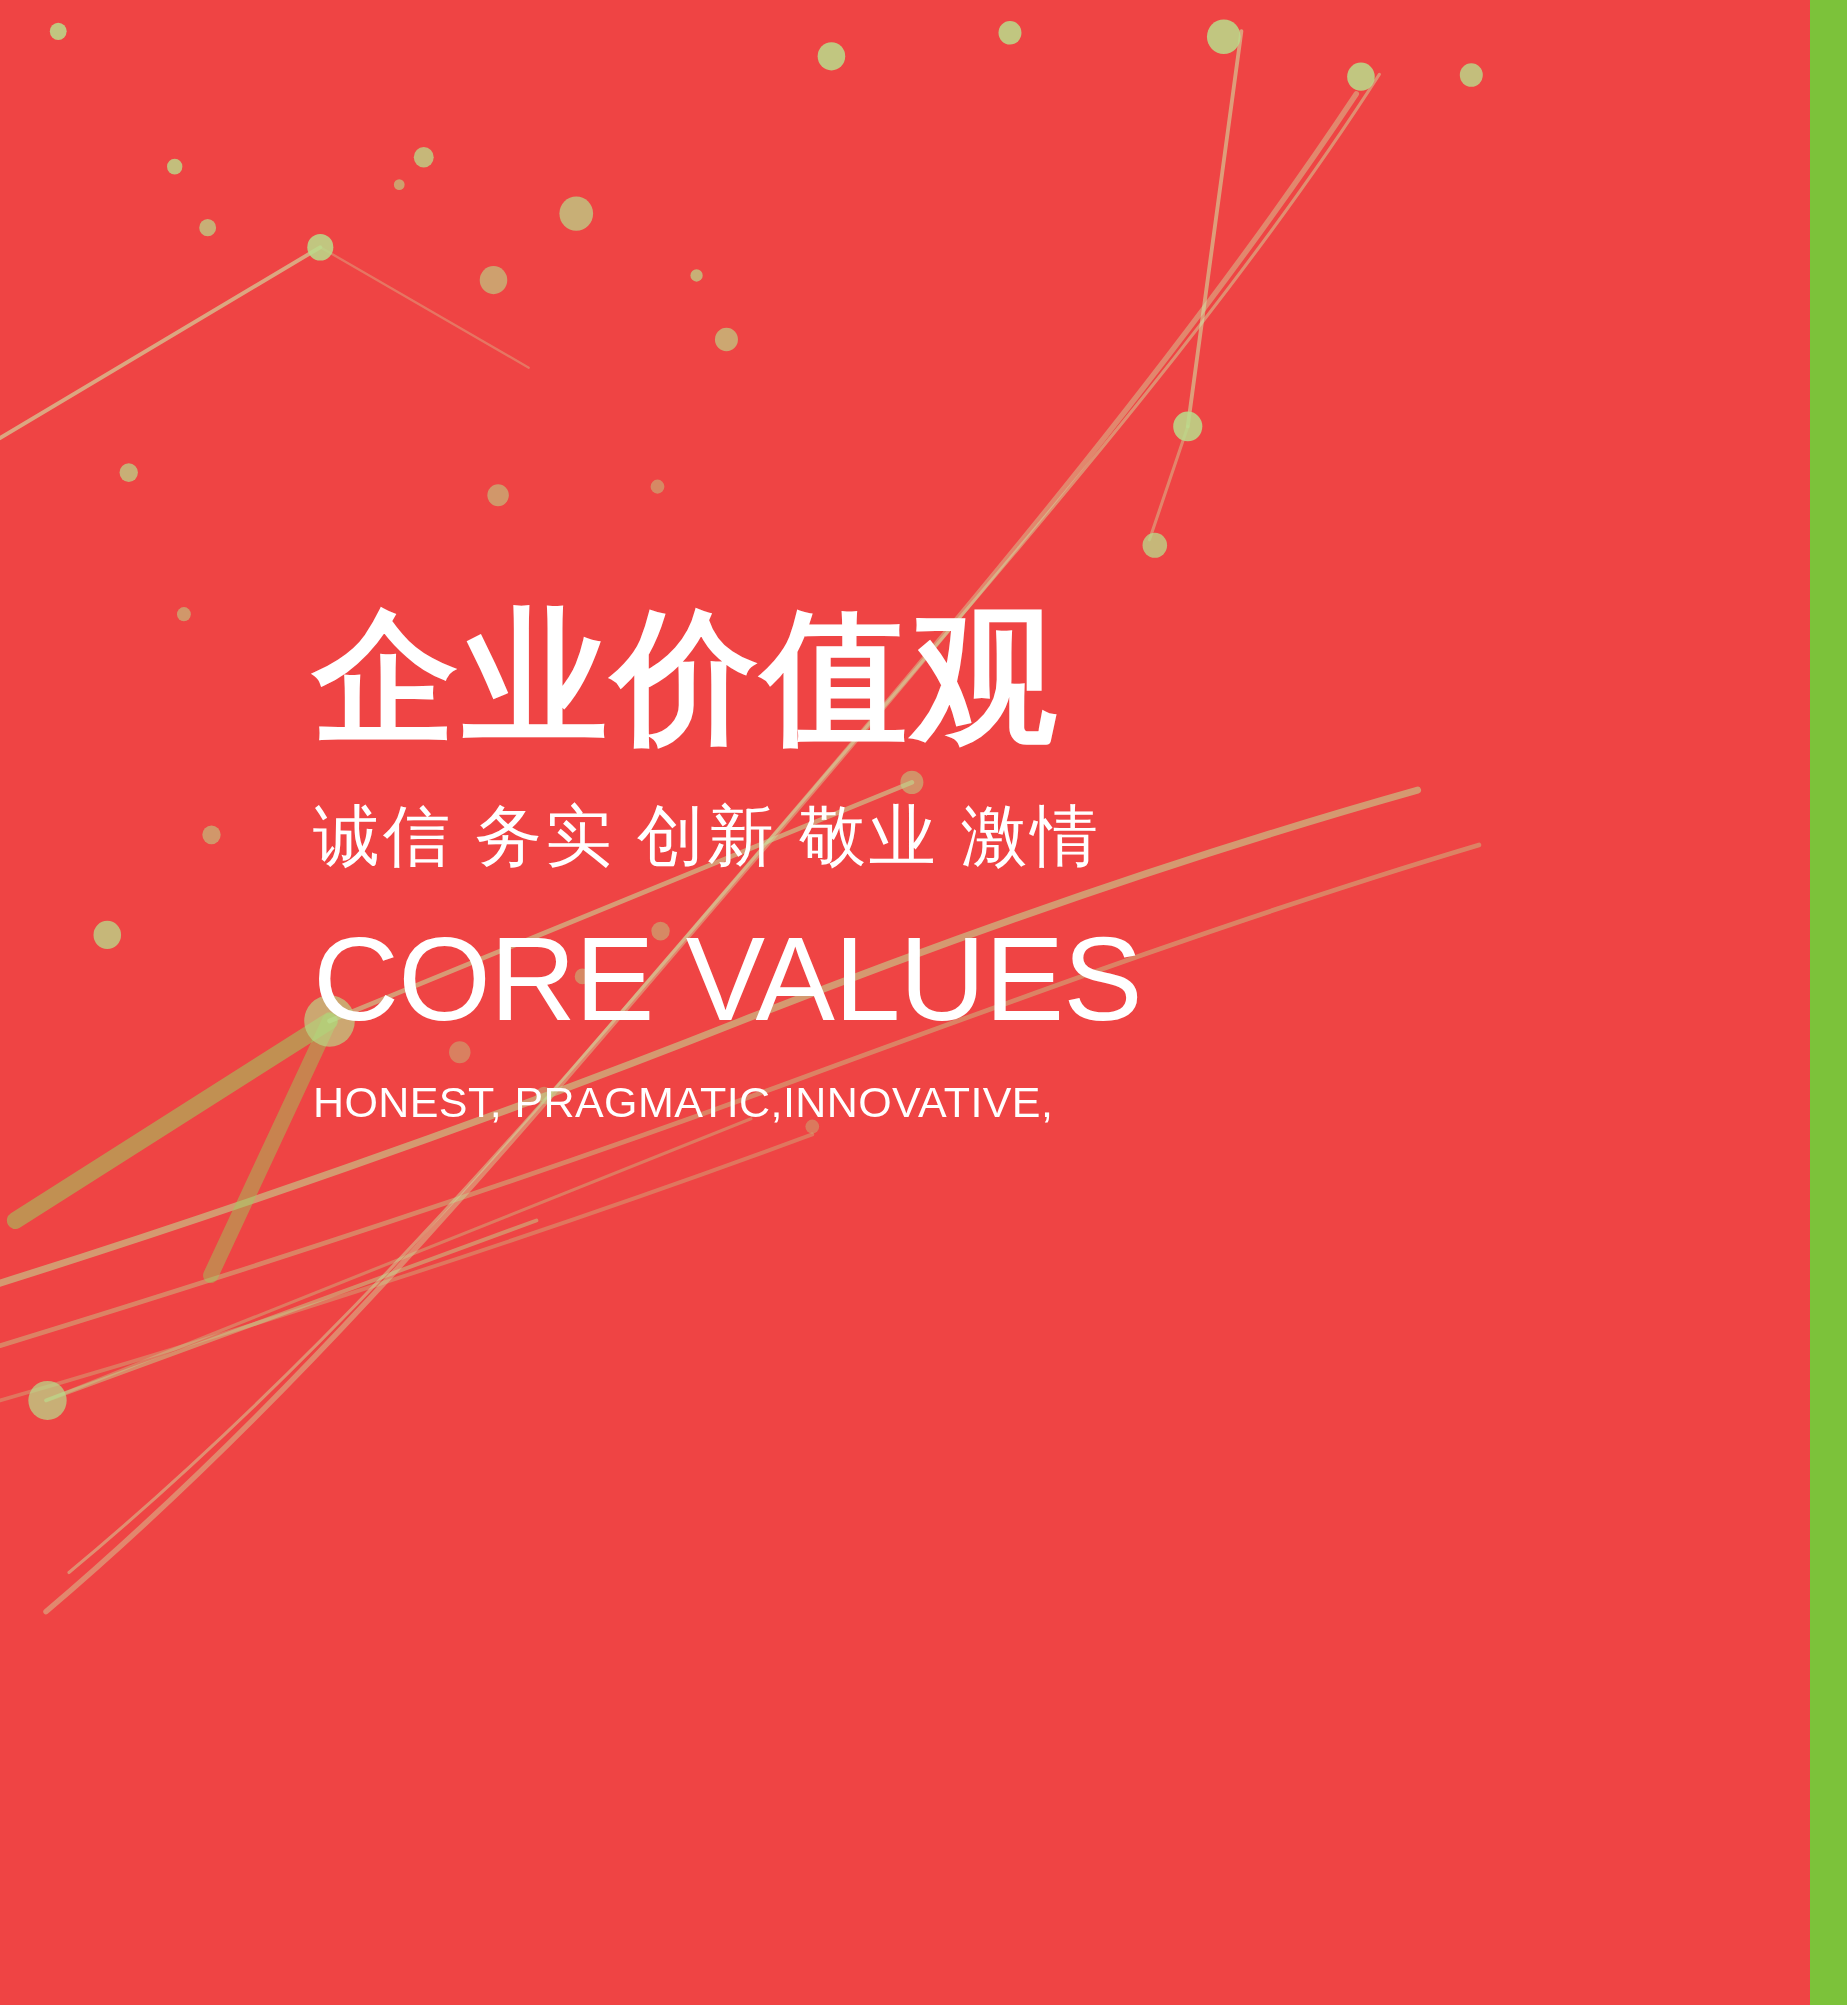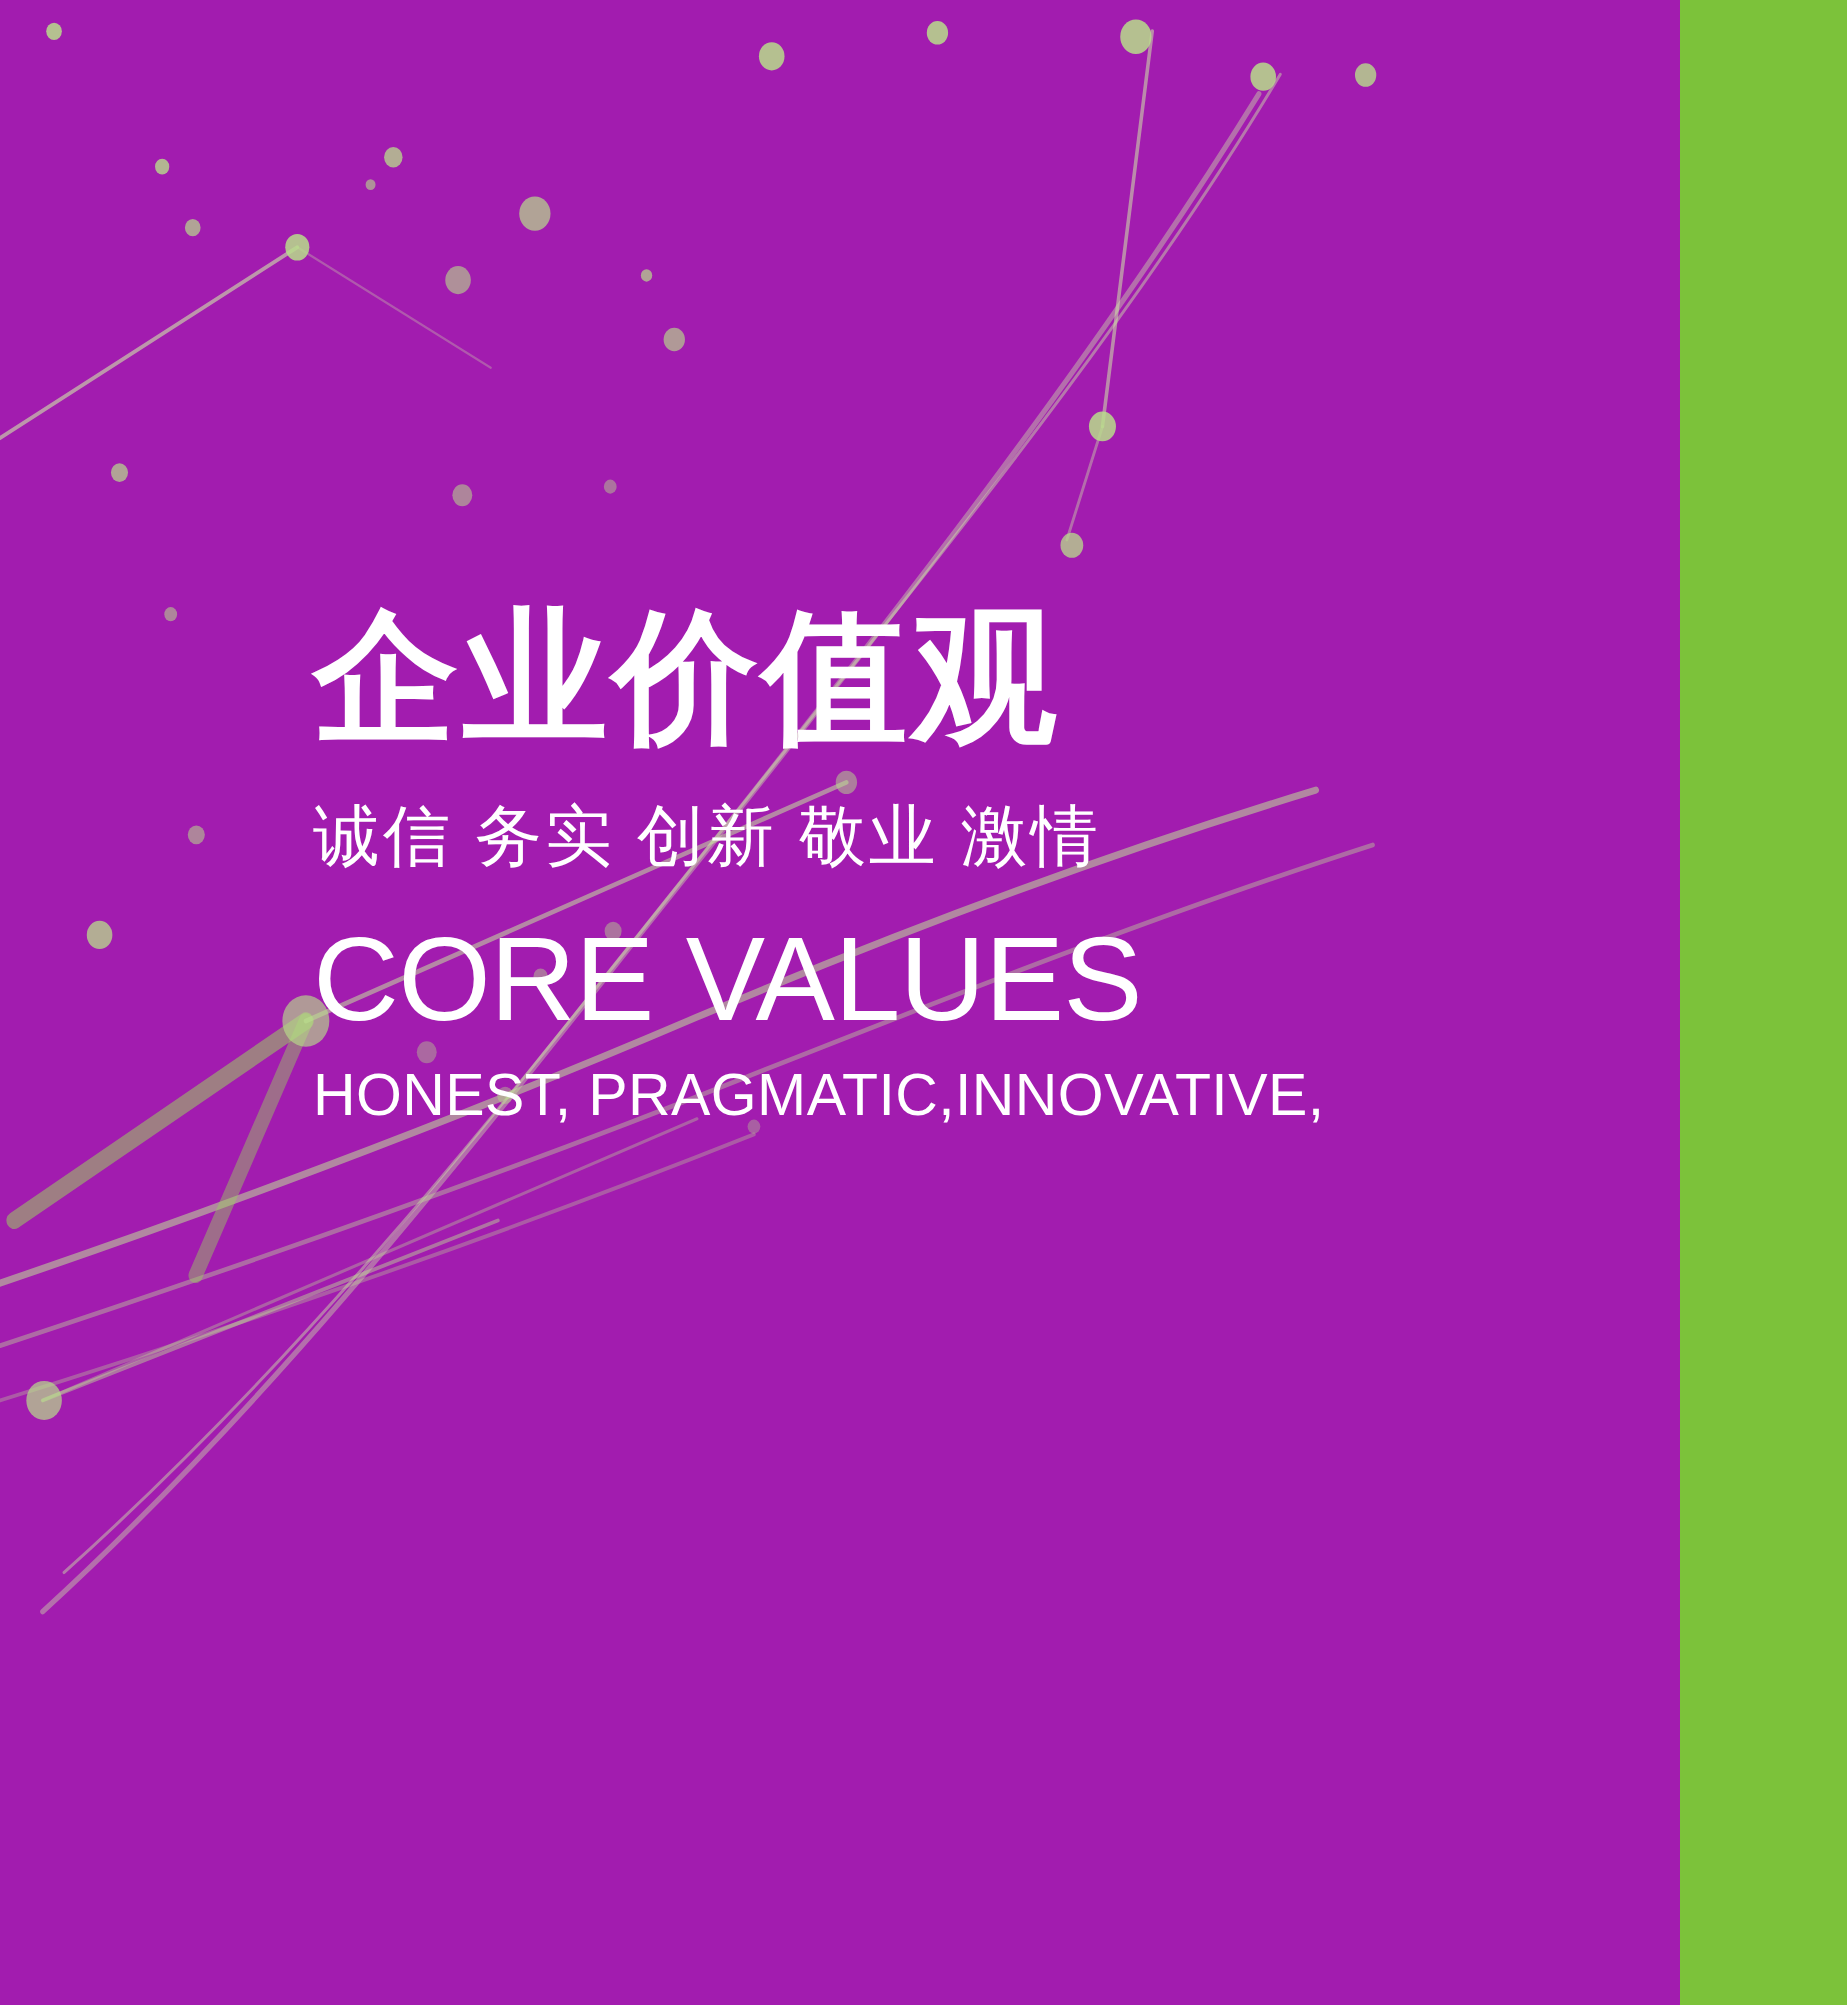--- a/index.html
+++ b/index.html
@@ -10,23 +10,23 @@
     overflow: hidden;
   }
 
   body {
     font-family: "Liberation Sans", "DejaVu Sans", sans-serif;
     background: #7cc23a;
   }
 
   #poster {
     position: relative;
-    width: 1680px;
+    width: 1810px;
     height: 2006px;
-    background: #a21caf;
+    background: #ef4444;
     overflow: hidden;
   }
 
   
   #bg-network {
     position: absolute;
     inset: 0;
     width: 100%;
     height: 100%;
     pointer-events: none;
@@ -64,25 +64,25 @@
     font-size: 119px;
     line-height: 1.02;
     font-weight: 400;
     letter-spacing: -0.8px;
     margin-top: 42px;
     white-space: nowrap;
   }
 
   .body-en {
     color: #ffffff;
-    font-size: 59px;
+    font-size: 43px;
     line-height: 1.34;
     font-weight: 400;
     letter-spacing: 0.4px;
-    margin-top: 16px;
+    margin-top: 34px;
   }
   .body-en .line { white-space: nowrap; display:block; }
 </style>
 </head>
 <body>
 
 <div id="poster">
 
   <svg id="bg-network" viewBox="0 0 2362 2564" preserveAspectRatio="none">
     <defs>

